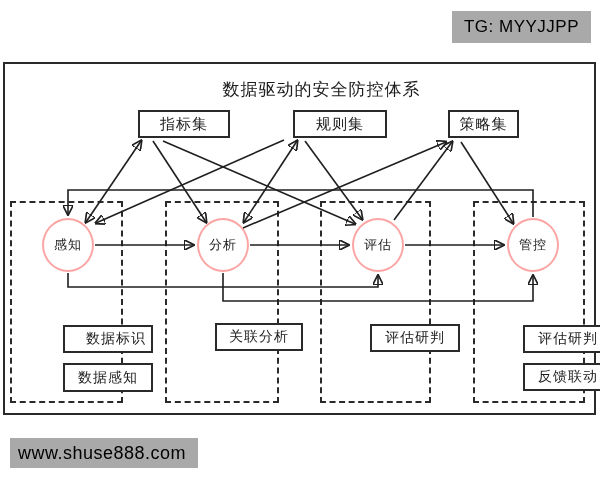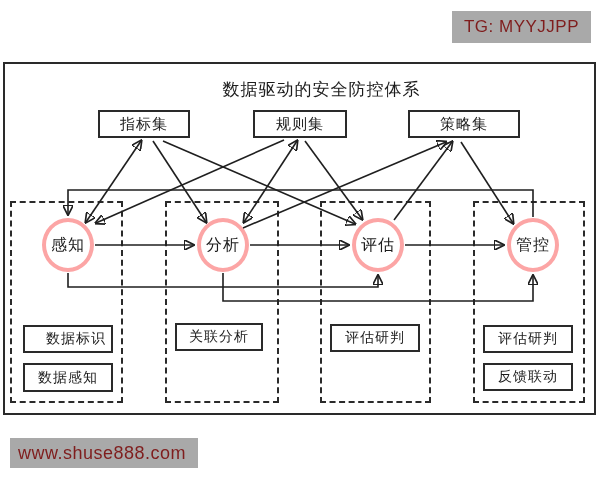--- a/index.html
+++ b/index.html
@@ -3,55 +3,55 @@
 <meta charset="utf-8">
 <style>
   html,body{margin:0;padding:0;}
   body{
     width:600px;height:480px;position:relative;overflow:hidden;
     background:#ffffff;
     font-family:"Liberation Sans","DejaVu Sans",sans-serif;
     color:#1c1c1c;
   }
   .badge{
-    position:absolute;background:#a9a9a9;color:#7f1d1d;
+    position:absolute;background:#a9a9a9;color:#000000;
     display:flex;align-items:center;justify-content:center;
     letter-spacing:.5px;
   }
   #badge-tg{left:452px;top:11px;width:139px;height:32px;font-size:17px;}
   #badge-site{left:10px;top:438px;width:188px;height:30px;font-size:18px;justify-content:flex-start;padding-left:8px;box-sizing:border-box;}
   #frame{
     position:absolute;left:3px;top:62px;width:593px;height:353px;
     border:2px solid #2a2a2a;background:#ffffff;box-sizing:border-box;
   }
   #title{
     position:absolute;left:3px;top:78px;width:593px;text-align:center;
     font-size:17px;letter-spacing:1px;color:#1c1c1c;padding-left:22px;
   }
   .box{
     position:absolute;background:#ffffff;border:2px solid #2a2a2a;
     display:flex;align-items:center;justify-content:center;
-    font-size:15px;box-sizing:border-box;letter-spacing:1px;z-index:2;
+    font-size:15px;box-sizing:border-box;letter-spacing:1px;z-index:2;margin-left:40px;
   }
   .circle{
-    position:absolute;background:#ffffff;border:4px solid #fca5a5;border-radius:50%;
+    position:absolute;background:#ffffff;border:2px solid #fca5a5;border-radius:50%;
     display:flex;align-items:center;justify-content:center;
-    font-size:16px;box-sizing:border-box;width:52px;height:54px;letter-spacing:1px;z-index:2;
+    font-size:13px;box-sizing:border-box;width:52px;height:54px;letter-spacing:1px;z-index:2;
   }
   .dashed{
     position:absolute;border:2px dashed #2a2a2a;box-sizing:border-box;
     top:201px;height:202px;z-index:1;background:transparent;
   }
   #grp-perception{left:10px;width:113px;}
   #grp-analysis{left:165px;width:114px;}
   #grp-evaluation{left:320px;width:111px;}
   #grp-control{left:473px;width:112px;}
   #box-indicator{left:98px;top:110px;width:92px;height:28px;}
   #box-rule{left:253px;top:110px;width:94px;height:28px;text-align:center;}
-  #box-strategy{left:408px;top:110px;width:112px;height:28px;}
+  #box-strategy{left:408px;top:110px;width:71px;height:28px;}
   #node-perception{left:42px;top:218px;}
   #node-analysis{left:197px;top:218px;}
   #node-evaluation{left:352px;top:218px;}
   #node-control{left:507px;top:218px;}
   .item{font-size:14px;}
   #item-data-id{left:23px;top:325px;width:90px;height:28px;padding-left:16px;}
   #item-data-sense{left:23px;top:363px;width:90px;height:29px;}
   #item-corr{left:175px;top:323px;width:88px;height:28px;}
   #item-judge{left:330px;top:324px;width:90px;height:28px;}
   #item-seccontrol{left:483px;top:325px;width:90px;height:28px;}

